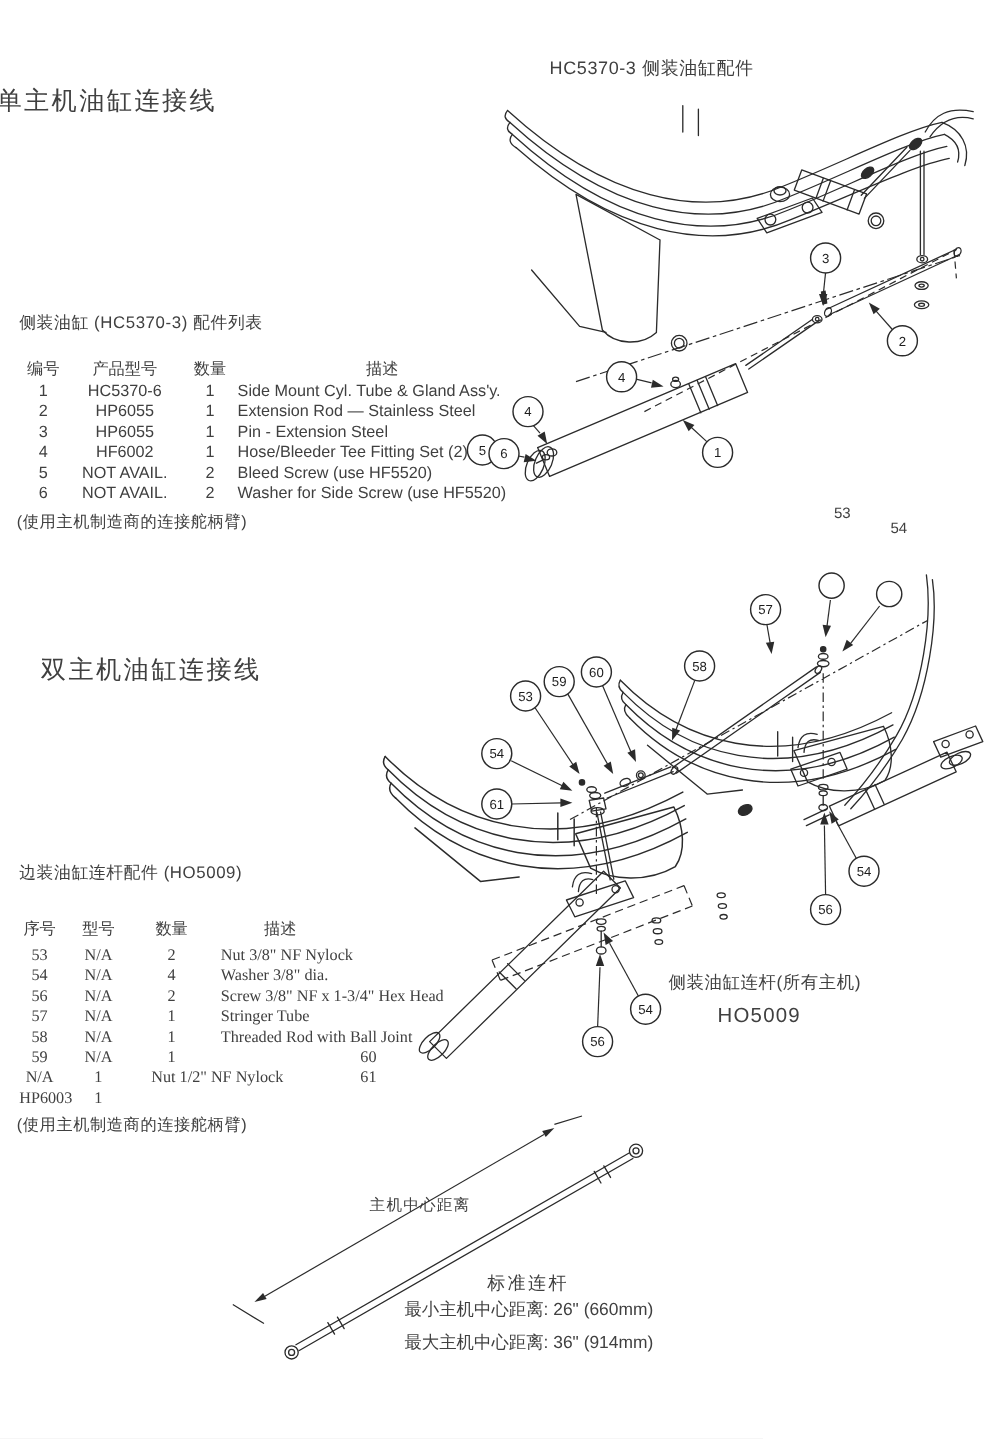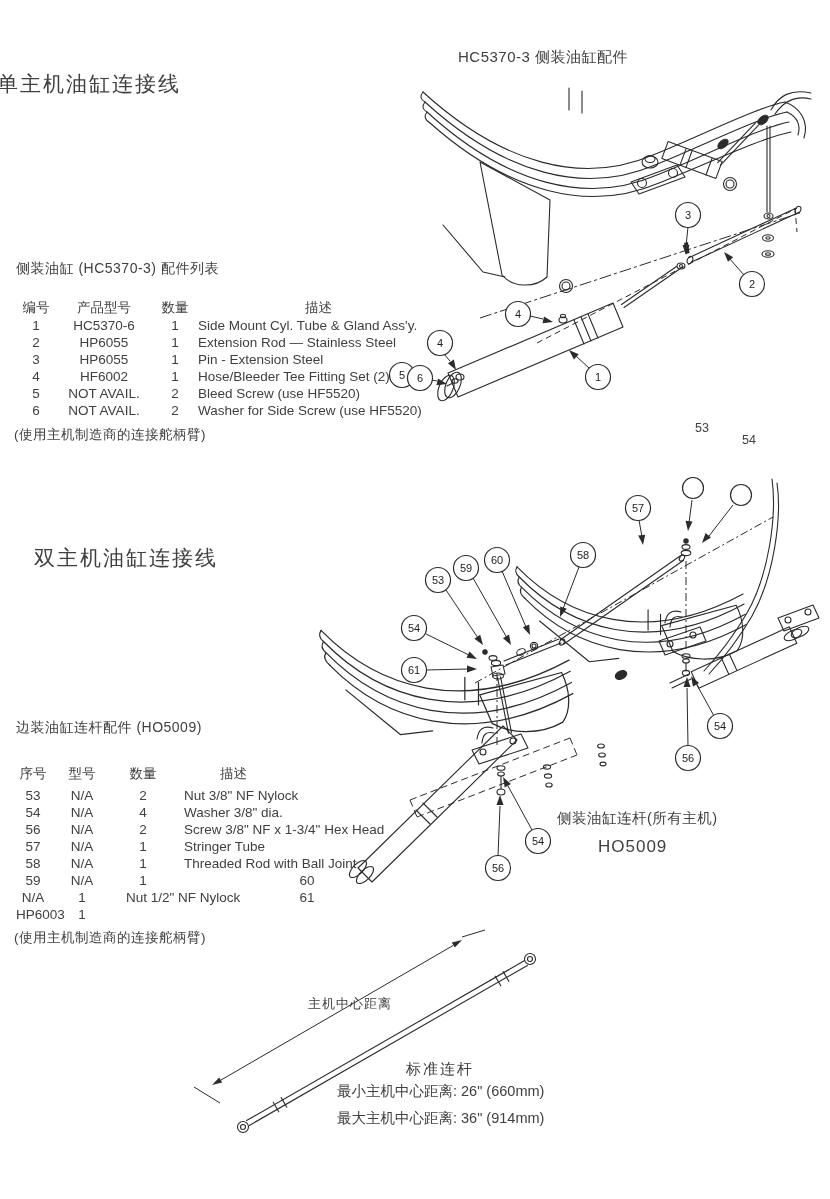--- a/index.html
+++ b/index.html
@@ -4,21 +4,21 @@
 <style>
   html,body{margin:0;padding:0;background:#e8e8e8;}
   .page{position:relative;width:830px;height:1199px;background:#ffffff;margin:0 auto;
         font-family:"Liberation Sans", sans-serif;color:#404040;overflow:hidden;}
   .abs{position:absolute;white-space:nowrap;}
   .page-title{font-size:15px;letter-spacing:0.5px;}
   .h-section{font-size:21px;letter-spacing:2px;}
   .tbl-title{font-size:14px;letter-spacing:0.5px;}
   .grid{display:grid;line-height:17px;font-size:13.5px;}
   .grid.t1{grid-template-columns:40px 96px 46px 250px;grid-template-rows:18px;}
-  .grid.t2{grid-template-columns:34px 64px 58px 270px;grid-template-rows:22px;}
+  .grid.t2{grid-template-columns:34px 64px 58px 270px;grid-template-rows:22px;font-family:Liberation Serif, serif;}
   .grid>div{grid-auto-rows:17px;}
   .cc{text-align:center;}
   .cl{text-align:left;}
   .h4a{text-align:left;padding-left:107px;}
   .h4b{text-align:left;padding-left:48px;}
   .pl12{padding-left:12px;}
   .note{font-size:13.5px;letter-spacing:0.5px;}
   .float-lbl{font-size:12.5px;}
   .ho-code{font-size:17px;letter-spacing:1px;margin-top:48px;}
   .ho-desc{font-size:14.5px;letter-spacing:0.5px;text-align:center;}

